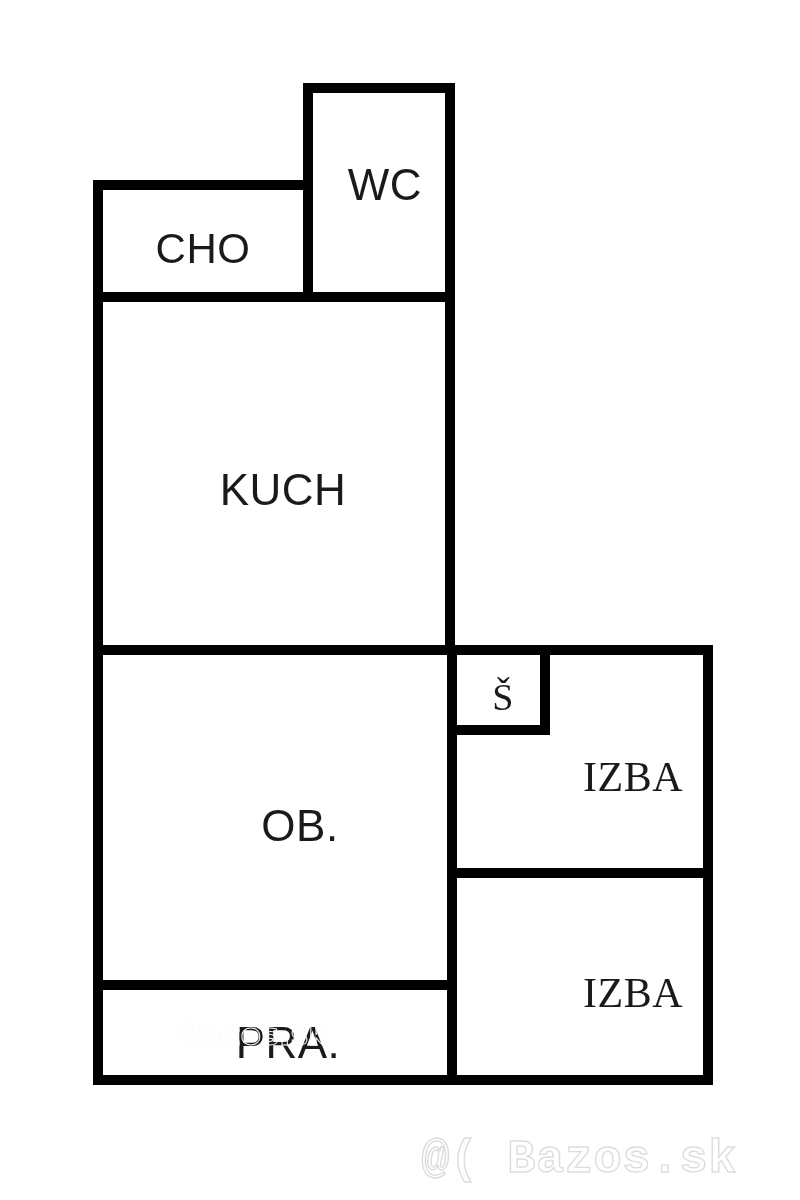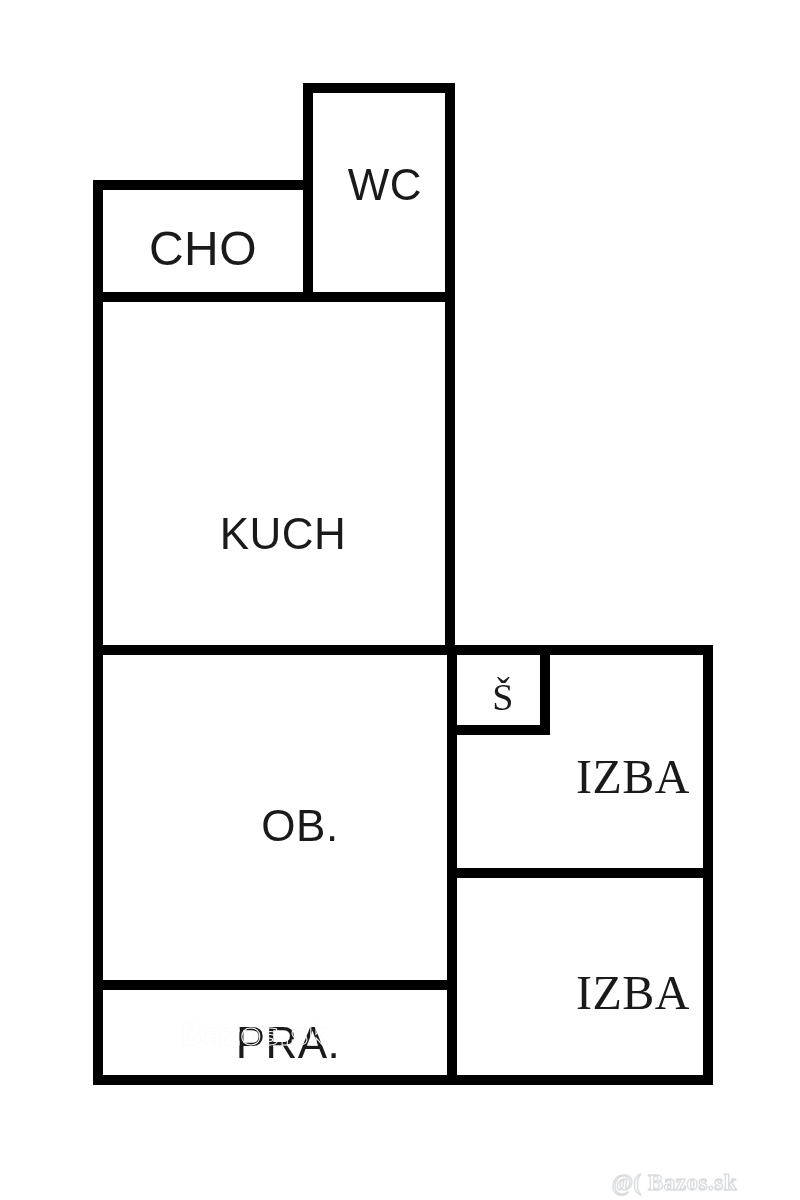--- a/index.html
+++ b/index.html
@@ -44,36 +44,36 @@
   .room-label.sans {
     font-family: "Liberation Sans", sans-serif;
     font-weight: 400;
   }
   .room-label.serif {
     font-family: "Liberation Serif", serif;
     font-weight: 400;
   }
 
   .fs-big   { font-size: 44px; letter-spacing: 0.5px; }
-  .fs-med   { font-size: 48px; letter-spacing: 0.5px; }
+  .fs-med   { font-size: 42px; letter-spacing: 0.5px; }
   .fs-small { font-size: 38px; letter-spacing: 0.5px; }
 
   
   .room-area {
     position: absolute;
     background: transparent;
   }
 
   
   #watermark-main {
     position: absolute;
     right: 22px;
-    bottom: 4px;
-    font-family: Liberation Serif, serif;
-    font-size: 23px;
+    bottom: 14px;
+    font-family: Liberation Mono, monospace;
+    font-size: 47px;
     font-weight: 700;
     letter-spacing: 0.5px;
     color: transparent;
     -webkit-text-stroke: 1.4px #d9dbdd;
     text-shadow: 0 0 0 rgba(0,0,0,0);
     white-space: nowrap;
     opacity: 0.95;
     user-select: none;
   }
   #watermark-ghost {
@@ -128,21 +128,21 @@
   <div class="wall" style="left:703px; top:645px;  width:10px;  height:440px;"></div>
 
   <div class="wall" style="left:93px;  top:980px;  width:362px; height:10px;"></div>
 
   <div class="wall" style="left:93px;  top:1075px; width:620px; height:10px;"></div>
 
   <div class="room-label sans fs-big" style="left:385px; top:185px;">WC</div>
 
   <div class="room-label sans fs-med" style="left:203px; top:249px;">CHO</div>
 
-  <div class="room-label sans fs-big" style="left:283px; top:490px;margin-top:44px;">KUCH</div>
+  <div class="room-label sans fs-big" style="left:283px; top:490px;">KUCH</div>
 
   <div class="room-label serif fs-small" style="left:503px; top:697px;">Š</div>
 
   <div class="room-label serif fs-med" style="left:633px; top:777px;">IZBA</div>
 
   <div class="room-label serif fs-med" style="left:633px; top:993px;">IZBA</div>
 
   <div class="room-label sans fs-big" style="left:300px; top:826px;">OB.</div>
 
   <div class="room-label sans fs-big" style="left:288px; top:1043px;">PRA.</div>

